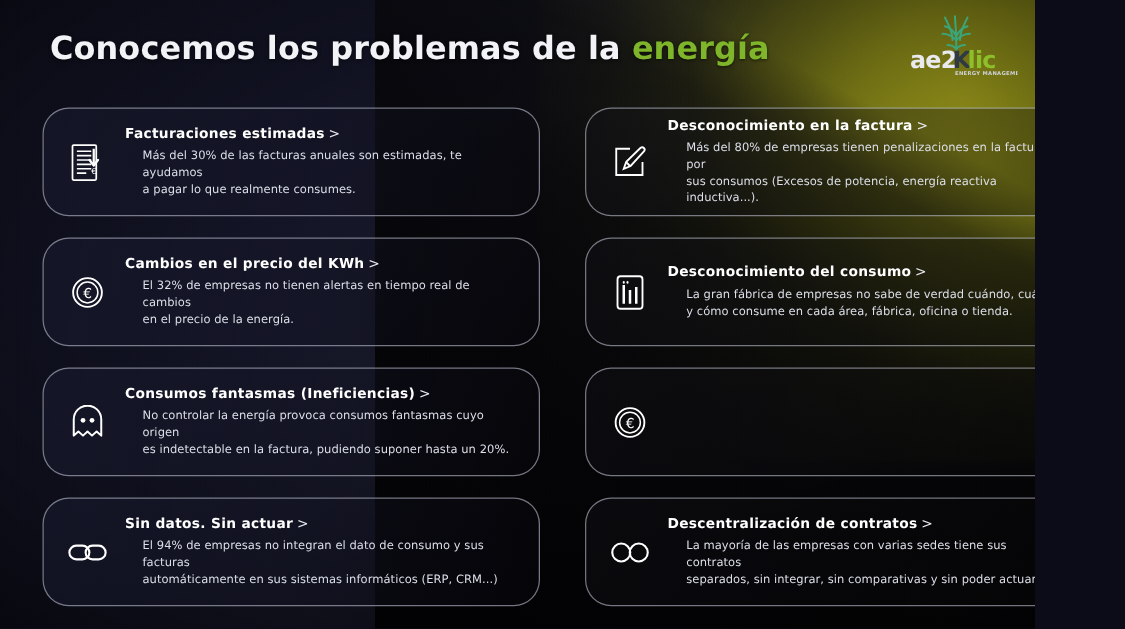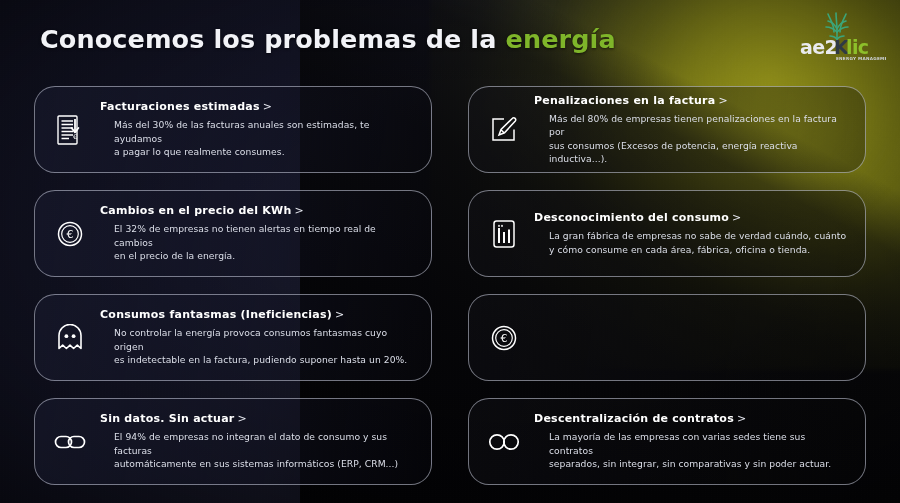--- a/index.html
+++ b/index.html
@@ -13,21 +13,21 @@
   body {
     font-family: "DejaVu Sans", "Liberation Sans", sans-serif;
     background: #0b0c18;
     position: relative;
   }
 
   
   #slide {
     position: absolute;
     inset: 0;
-    width: 900px;
+    width: 828px;
     height: 503px;
     overflow: hidden;
     background: #0d0e1b;
   }
   .bg-base {
     position: absolute; inset: 0;
     background:
       linear-gradient(118deg,
         #121324 0%,
         #141527 28%,
@@ -242,21 +242,21 @@
 
     <div class="card right">
       <span class="card-icon">
         <svg width="28" height="28" viewBox="0 0 28 28" fill="none" stroke="#ffffff" stroke-width="1.5">
           <path d="M24 13.5 V24 H3 V3 H14"></path>
           <path d="M9 19 L11 13.5 L22.5 2.2 a2 2 0 0 1 2.8 2.8 L14.5 16.8 Z"></path>
           <line x1="11" y1="13.8" x2="14.2" y2="17"></line>
         </svg>
       </span>
       <div class="card-body">
-        <div class="card-heading"><span>Penalizaciones en la factura</span><span class="chev">&gt;</span></div>
+        <div class="card-heading"><span>Desconocimiento en la factura</span><span class="chev">&gt;</span></div>
         <div class="card-desc">Más del 80% de empresas tienen penalizaciones en la factura por
 sus consumos (Excesos de potencia, energía reactiva inductiva...).</div>
       </div>
     </div>
 
     <div class="card left">
       <span class="card-icon">
         <svg width="28" height="28" viewBox="0 0 28 28" fill="none" stroke="#ffffff" stroke-width="1.5">
           <circle cx="14" cy="14" r="11.5"></circle>
           <circle cx="14" cy="14" r="8.3" stroke-width="1.2"></circle>

